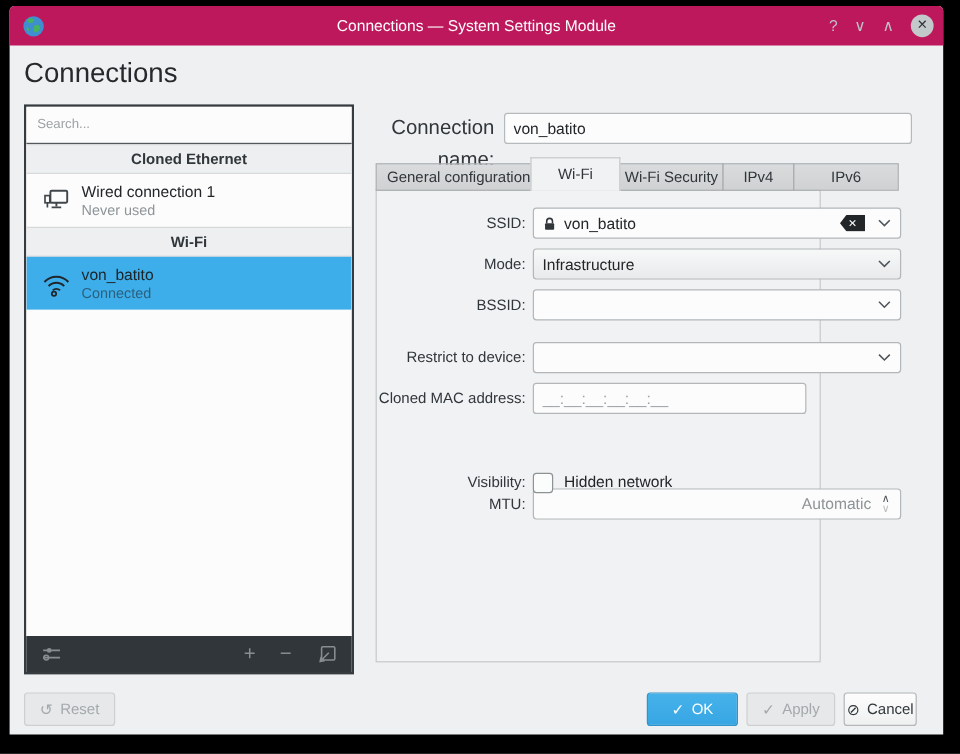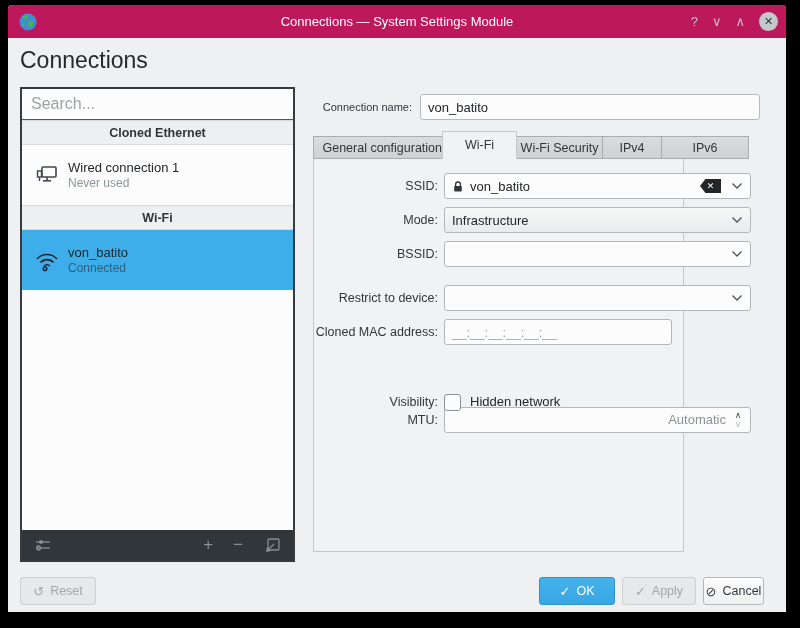--- a/index.html
+++ b/index.html
@@ -24,48 +24,48 @@
   
   .page-title { position:absolute; left:12px; top:42px; font-size:23px; color:#26292c; }
 
   
   .sidebar { position:absolute; left:12px; top:82px; width:275px; height:475px;
              border:2px solid #363b40; background:#fcfcfc;
              display:flex; flex-direction:column; }
   .search { height:31px; background:#fcfcfc; border-bottom:1px solid #54595e;
             display:flex; align-items:center; padding:0 9px; flex:none; }
   .search input { border:none; outline:none; background:transparent; width:100%;
-                  font-size:16px; color:#232629;
+                  font-size:11px; color:#232629;
                   font-family:"Liberation Sans", sans-serif; }
   .search input::placeholder { color:#9da2a5; }
   .conn-list { flex:1; overflow:hidden; background:#fcfcfc; }
   .group-header { height:25px; line-height:24px; text-align:center;
                   font-size:12.5px; font-weight:bold; color:#31363b;
                   background:#edeff0; border-top:1px solid #d7d9da;
                   border-bottom:1px solid #d7d9da; }
-  .conn-row { height:60px; display:flex; align-items:center; padding:0 8px;
+  .conn-row { height:44px; display:flex; align-items:center; padding:0 8px;
               background:#fcfcfc; cursor:default; }
   .conn-row.selected { background:#3daee9; }
   .conn-ico { width:30px; height:30px; flex:none; margin:0 6px 0 2px;
               display:flex; align-items:center; justify-content:center; }
   .conn-texts { display:flex; flex-direction:column; justify-content:center; }
   .conn-title { font-size:13px; color:#232629; }
   .conn-sub { font-size:12px; color:#8e9598; margin-top:1px; }
   .conn-row.selected .conn-title { color:#1c2327; }
   .conn-row.selected .conn-sub { color:#2a6181; }
   .list-toolbar { flex:none; height:30px; background:#31363b;
                   display:flex; align-items:center; padding:0 12px; }
   .lt-spacer { flex:1; }
   .lt-icon { display:flex; align-items:center; justify-content:center;
              margin-left:20px; color:#878e91; font-size:17px; }
   .lt-icon.first { margin-left:0; }
 
   
   .conn-label { position:absolute; left:294px; top:89px; width:110px; height:26px;
-                line-height:26px; text-align:right; font-size:11px; color:#31363b; }
+                line-height:26px; text-align:right; font-size:17px; color:#31363b; }
   .conn-input { position:absolute; left:412px; top:89px; width:340px; height:26px;
                 background:#fcfcfc; border:1px solid #b6babc; border-radius:3px;
                 font-size:13px; color:#232629; padding:0 7px;
                 font-family:"Liberation Sans", sans-serif; outline:none; }
 
   
   .tabs { position:absolute; left:305px; top:126px; height:28px;
           display:flex; align-items:flex-end; z-index:2; }
   .tab { height:23px; line-height:22px; text-align:center; font-size:12.5px;
          color:#31363b; background:linear-gradient(#d9dbdc,#cfd1d2);

